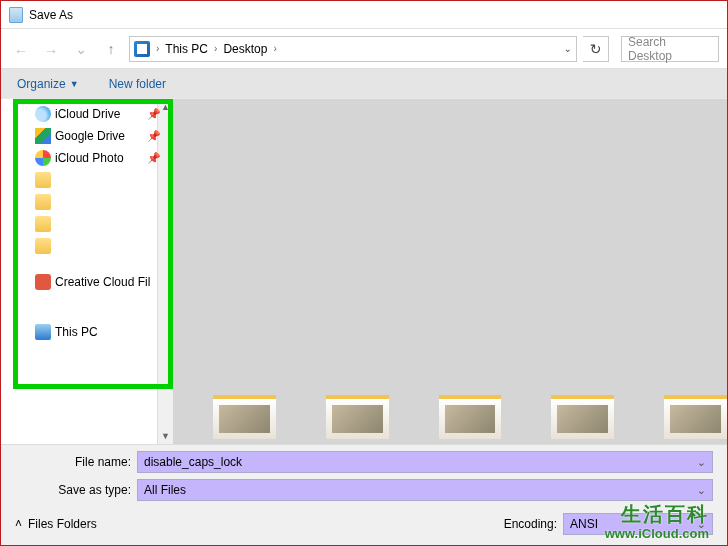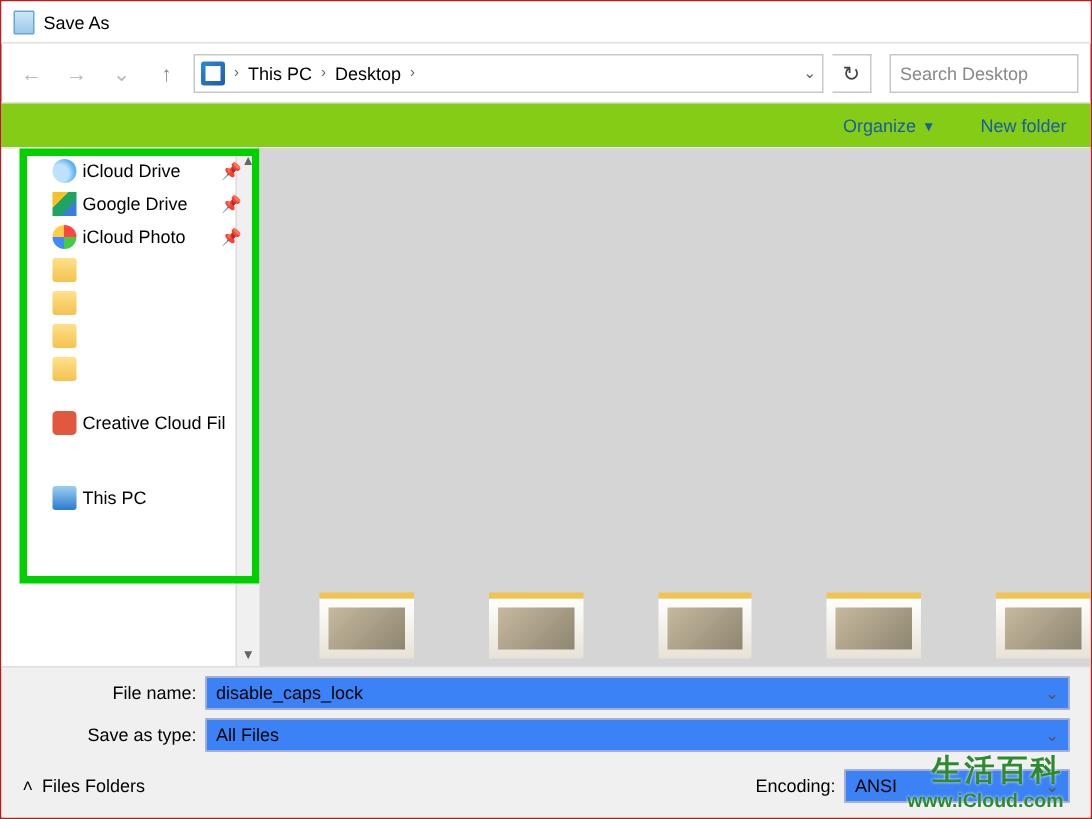--- a/index.html
+++ b/index.html
@@ -9,22 +9,22 @@
   .titlebar .tb-icon { width: 14px; height: 16px; margin-right: 6px; background: linear-gradient(#cfe6f7,#9cc9ea); border: 1px solid #6aa5d8; border-radius: 1px; }
   .navrow { height: 40px; display: flex; align-items: center; padding: 0 8px; gap: 6px; border-bottom: 1px solid #e0e0e0; }
   .nav-btn { width: 24px; height: 24px; display: flex; align-items: center; justify-content: center; color: #888; font-size: 14px; cursor: default; }
   .nav-btn.dis { color: #bbb; }
   .addrbar { flex: 1; height: 26px; border: 1px solid #c8c8c8; background: #fff; display: flex; align-items: center; padding: 0 4px; font-size: 12px; gap: 6px; }
   .addr-icon { width: 16px; height: 16px; background: linear-gradient(135deg,#2b8ad6,#1c5fa6); border-radius: 2px; position: relative; }
   .addr-icon::after { content:""; position:absolute; inset:3px; background:#fff; }
   .crumb-sep { color: #666; font-size: 10px; }
   .addr-drop { margin-left: auto; color: #555; font-size: 10px; }
   .refresh { width: 26px; height: 26px; border: 1px solid #c8c8c8; border-left: none; display:flex; align-items:center; justify-content:center; font-size: 14px; color:#444; }
-  .searchbox { width: 126px; height: 26px; border: 1px solid #c8c8c8; margin-left: 6px; font-size: 12px; padding: 0 6px; color: #888; display:flex; align-items:center; }
-  .cmdrow { height: 30px; display: flex; align-items: center; padding: 0 16px; gap: 30px; background: #84cc16; border-bottom: 1px solid #e9e9e9; font-size: 12px; justify-content: flex-end; }
+  .searchbox { width: 98px; height: 26px; border: 1px solid #c8c8c8; margin-left: 6px; font-size: 12px; padding: 0 6px; color: #888; display:flex; align-items:center; }
+  .cmdrow { height: 30px; display: flex; align-items: center; padding: 0 16px; gap: 30px; background: #e5e5e5; border-bottom: 1px solid #e9e9e9; font-size: 12px; }
   .cmd { color: #1a5da0; display: flex; align-items: center; gap: 4px; }
   .content { flex: 1; display: flex; background: #d5d5d5; position: relative; }
   .nav-pane { width: 172px; background: #fff; display: flex; flex-direction: column; font-size: 12px; padding: 4px 0; position: relative; }
   .nav-hi { position:absolute; left:12px; top:0; width:160px; height:290px; border: 5px solid #00d000; pointer-events:none; }
   .nav-item { height: 22px; display: flex; align-items: center; padding-left: 34px; gap: 4px; position: relative; }
   .nav-item .ic { width: 16px; height: 16px; position:absolute; left: 34px; }
   .nav-item span.lbl { margin-left: 20px; }
   .pin { color: #888; font-size: 11px; margin-left: auto; margin-right: 12px; }
   .ic-cloud { background: radial-gradient(circle at 30% 60%, #bde1ff 40%, #5db2ef 70%); border-radius: 50%; }
   .ic-gdrive { background: linear-gradient(135deg, #f6c026 33%, #1fa463 33% 66%, #3a7de0 66%); }
@@ -37,21 +37,21 @@
   .scroll-stub { position:absolute; right:0; top:0; width:16px; height:100%; background:#f0f0f0; border-left:1px solid #ddd; }
   .scroll-up, .scroll-dn { height:16px; display:flex; align-items:center; justify-content:center; font-size:9px; color:#666; }
   .scroll-dn { position:absolute; bottom:0; width:100%; }
   .main-pane { flex:1; background:#d5d5d5; position: relative; }
   .thumb-row { position:absolute; left:0; right:0; bottom:0; height:54px; display:flex; align-items:center; gap:50px; padding-left:40px; overflow:hidden; }
   .thumb { width:70px; height:44px; background: linear-gradient(#fff,#e8e2d6); border-top: 4px solid #f3c34e; position:relative; }
   .thumb::before { content:""; position:absolute; inset:6px; background: linear-gradient(135deg,#c6b99f,#8e8670); }
   .bottom { background:#f0f0f0; border-top:1px solid #ddd; padding: 6px 14px 10px; display:flex; flex-direction:column; gap:6px; font-size:12px; }
   .field-row { display:flex; align-items:center; gap:6px; }
   .field-row label { width: 116px; text-align:right; color:#000; }
-  .field-input { flex:1; height:22px; border:1px solid #aac; background:#3b82f6; padding:0 6px; font-size:12px; display:flex; align-items:center; }
+  .field-input { flex:1; height:22px; border:1px solid #aac; background:#c4b5fd; padding:0 6px; font-size:12px; display:flex; align-items:center; }
   .field-input.combo::after { content:"⌄"; margin-left:auto; color:#555; font-size:11px; }
   .lastrow { display:flex; align-items:center; justify-content:space-between; margin-top:6px; }
   .hidefolders { display:flex; align-items:center; gap:6px; color:#000; }
   .enc { display:flex; align-items:center; gap:6px;text-align:center; }
   .enc .field-input { width:150px; flex:none; }
   .watermark { position:absolute; right:19px; bottom:4px; text-align:right; font-size:13px; color:#2e8a2e; font-weight:bold; line-height:1.2; text-shadow:0 0 2px #fff; pointer-events:none; }
   .watermark .cn { font-size:20px; letter-spacing:2px; }
 </style>
 </head>
 <body>

